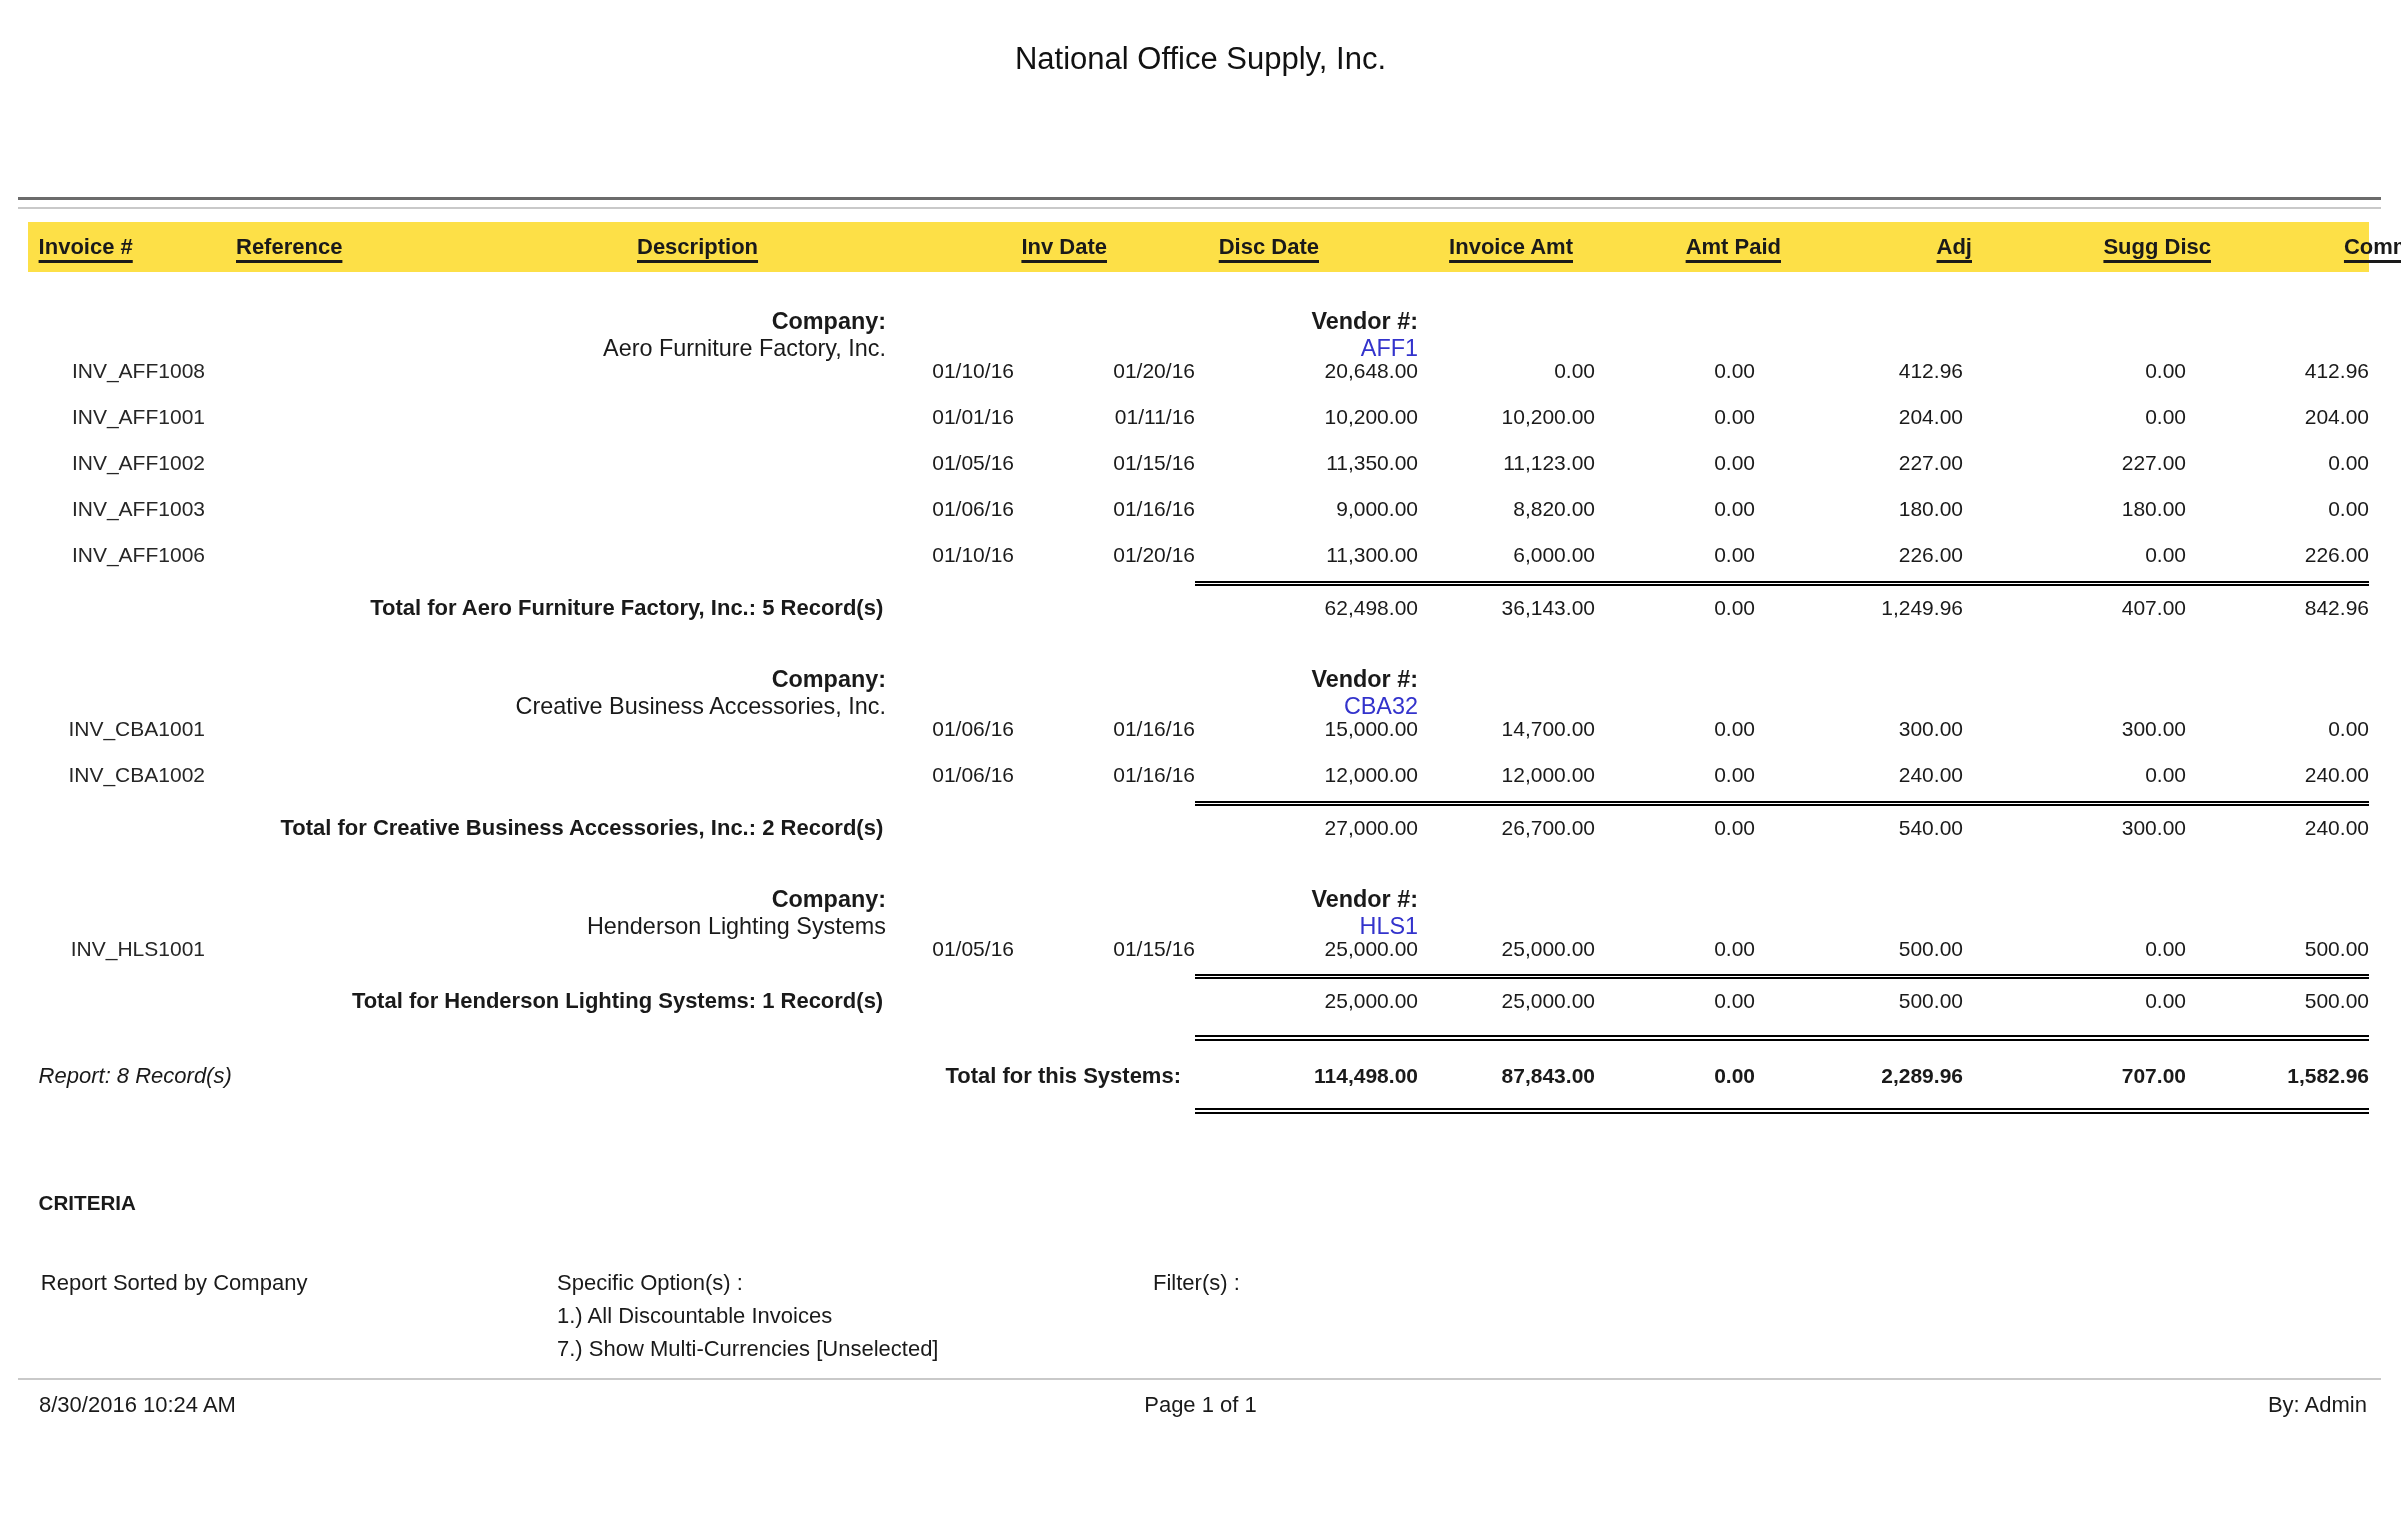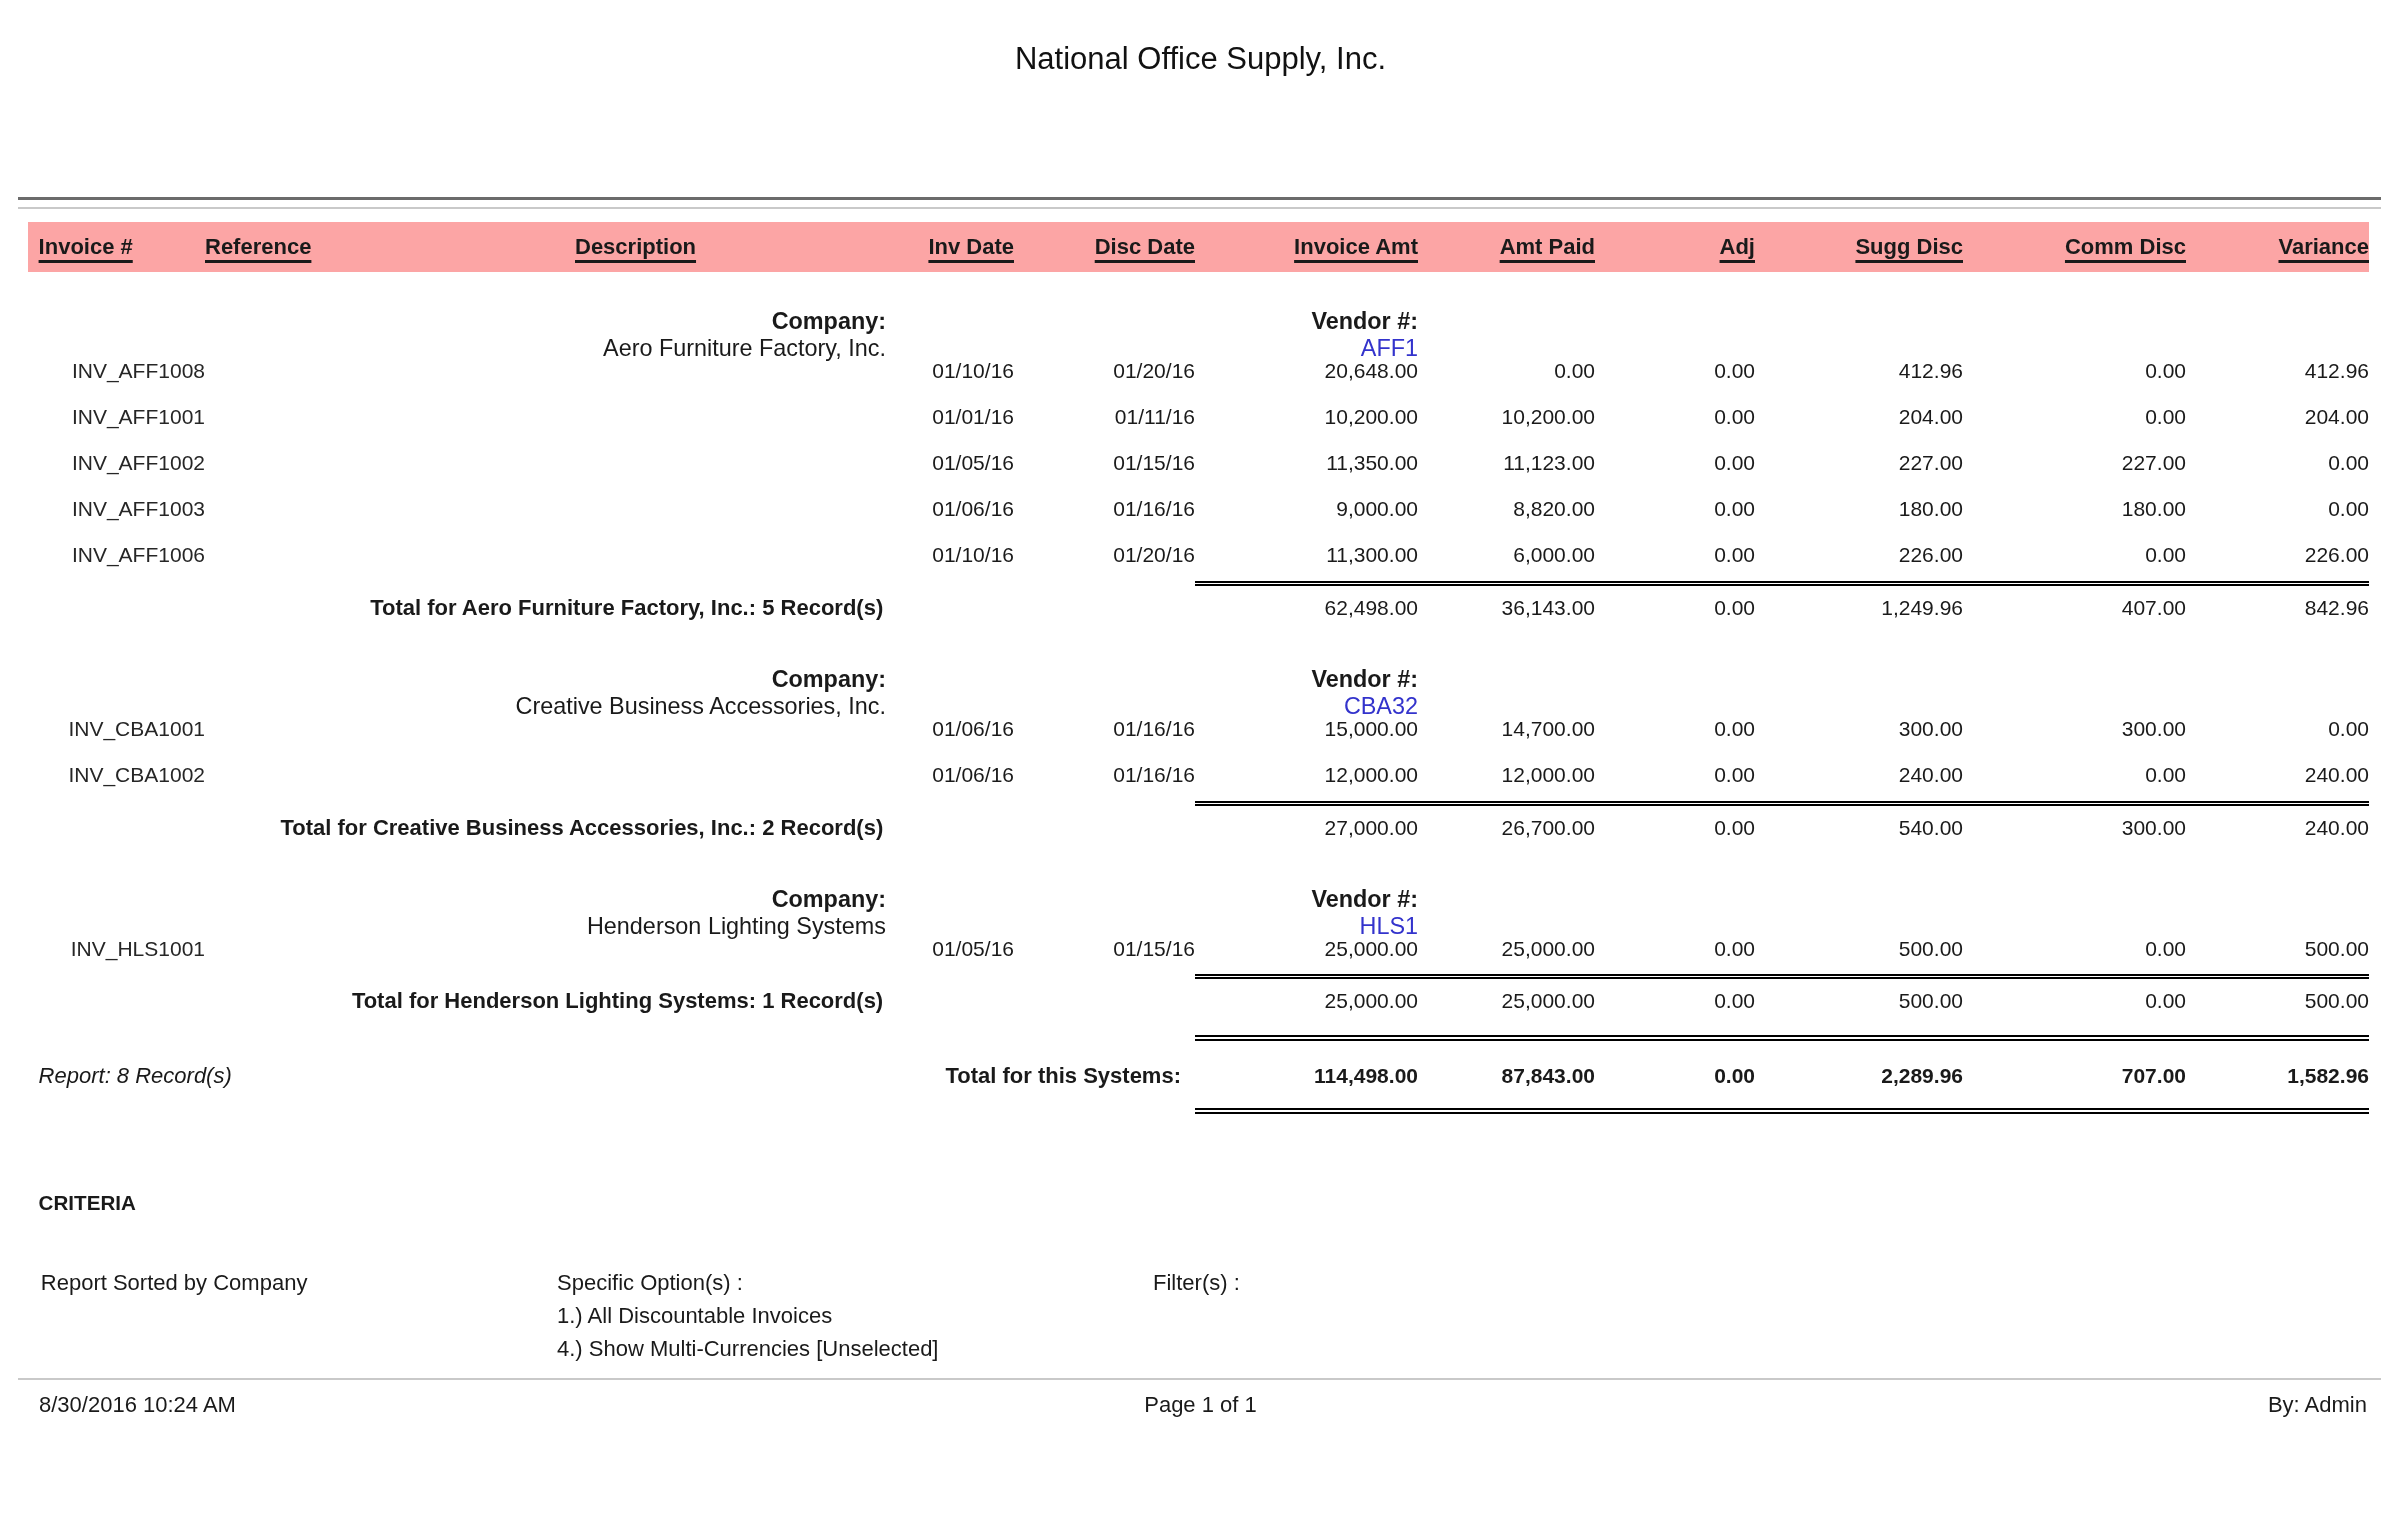--- a/index.html
+++ b/index.html
@@ -10,21 +10,21 @@
   .title{position:absolute;top:91px;left:0;width:100%;text-align:center;font-size:58px;letter-spacing:-0.7px;color:#0d0d0d;}
   .rule-dark{position:absolute;top:197px;left:18px;right:20px;height:2.8px;background:#6b6b6b;}
   .rule-light{position:absolute;top:207px;left:18px;right:20px;height:2.1px;background:#c9c9c9;}
 
   .content{position:absolute;top:222px;left:28px;width:2341px;}
 
   .row{display:grid;grid-template-columns:177px 333px 348px 128px 181px 223px 177px 160px 208px 223px 183px;width:2341px;align-items:center;}
   .c{font-size:21px;white-space:nowrap;overflow:visible;}
   .num{text-align:right;}
 
-  .header-row{background:#fca5a5;height:50px;}
+  .header-row{background:#fde047;height:50px;gap:31px;}
   .header-row .c{font-weight:700;font-size:22px;}
   .header-row .c span{text-decoration:underline;text-decoration-thickness:2.5px;text-underline-offset:5.7px;}
   .h-left{padding-left:10.6px;}
   .h-desc{padding-left:37px;}
 
   .company-row{margin-top:36px;height:40px;text-align:right;}
   .company-row .c{font-size:23.4px;}
   .lbl{font-weight:700;}
   .vendor-code{color:#3333cc;}
   .span-1-4{grid-column:1/4;}
@@ -262,21 +262,21 @@
 
     <div class="criteria">
       <div class="criteria-heading">CRITERIA</div>
       <div class="criteria-grid">
         <div class="col crit-sorted">
             <div class="line">Report Sorted by Company</div>
           </div>
         <div class="col">
           <div class="line">Specific Option(s) :</div>
           <div class="line">1.) All Discountable Invoices</div>
-          <div class="line">4.) Show Multi-Currencies [Unselected]</div>
+          <div class="line">7.) Show Multi-Currencies [Unselected]</div>
         </div>
         <div class="col">
             <div class="line">Filter(s) :</div>
           </div>
       </div>
     </div>
 
   </div>
 
   <div class="footer-rule"></div>

